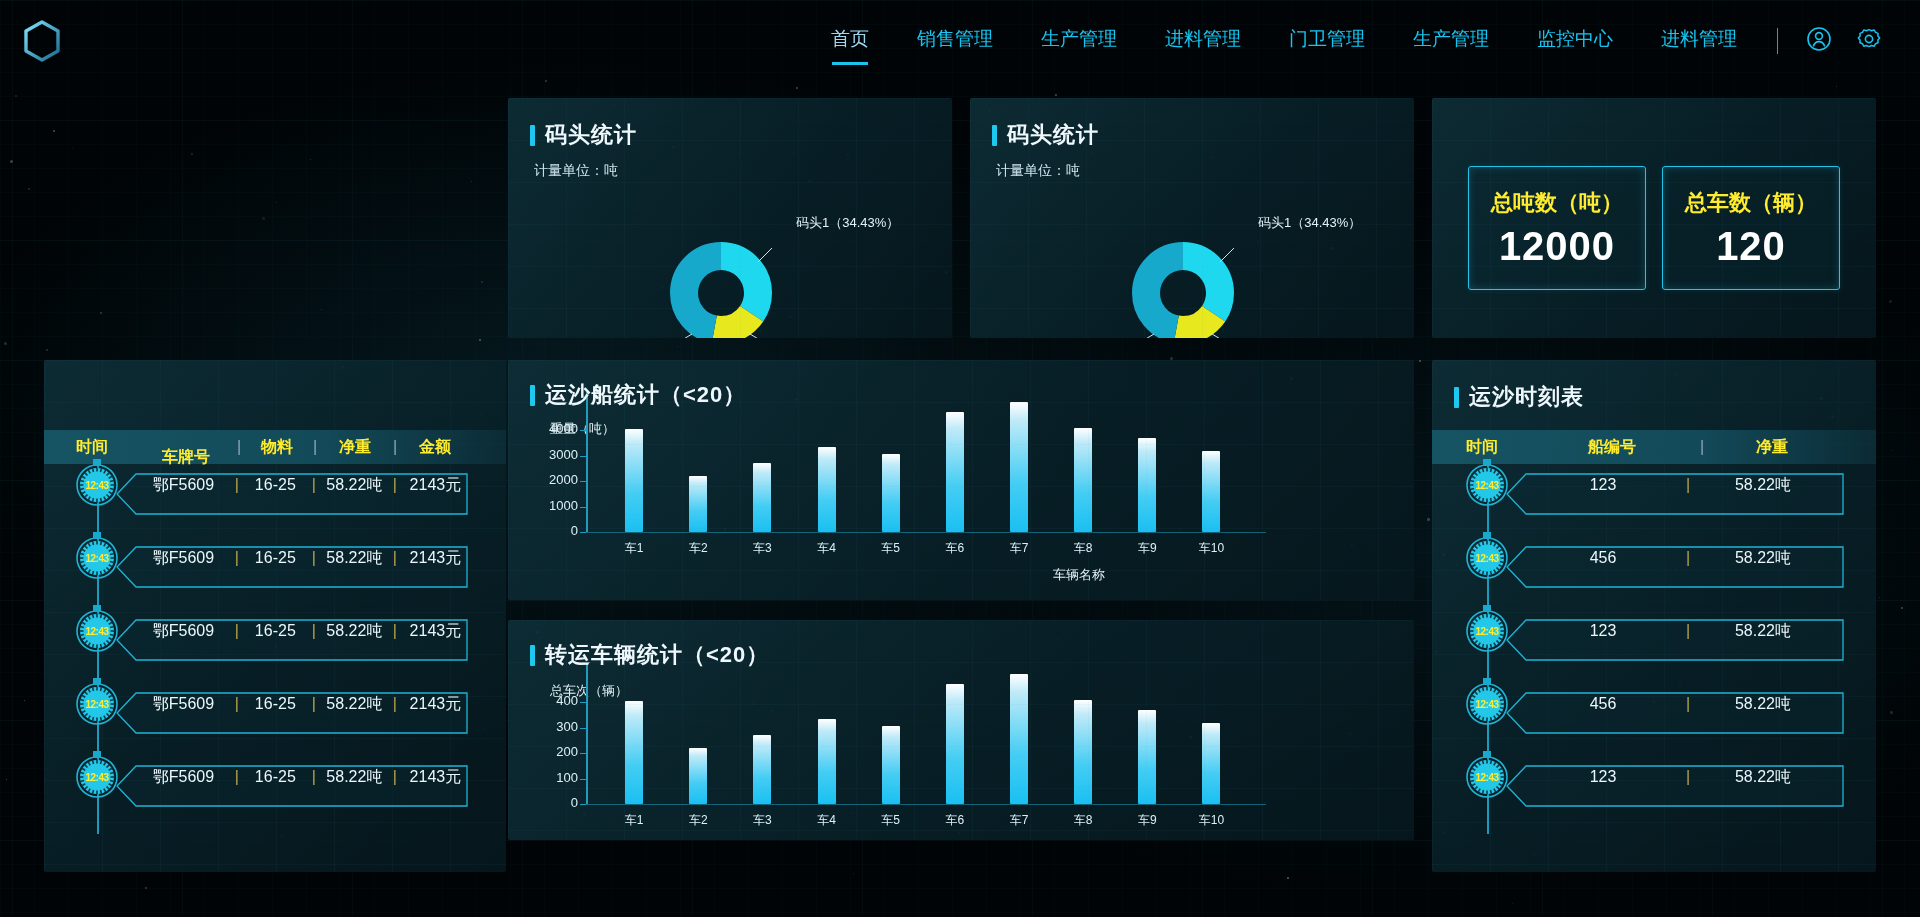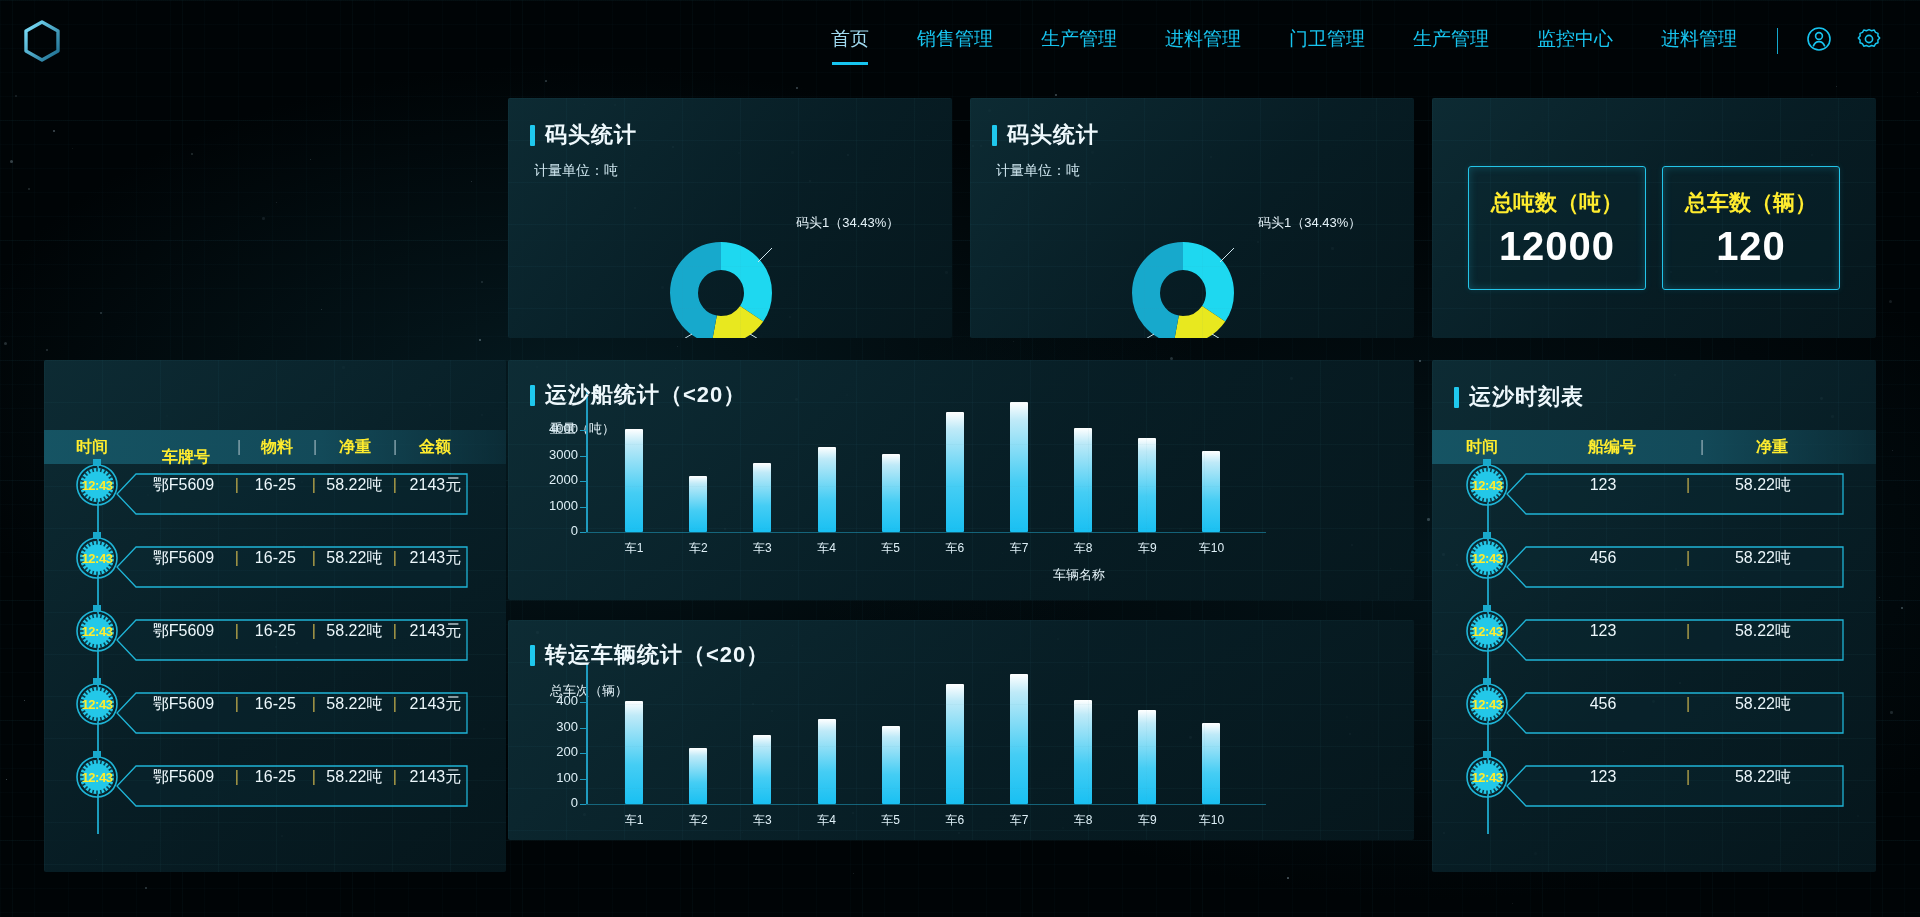--- a/index.html
+++ b/index.html
@@ -105,21 +105,21 @@
   .tl-rail {
     position: absolute; width: 2px; background: #1b9cbc; z-index: 1;
   }
   .tl-row { position: absolute; z-index: 3; display: flex; align-items: center; }
   .clock { position: relative; width: 42px; height: 42px; flex: 0 0 42px; }
   .clock .nub { position: absolute; left: 50%; top: -5px; transform: translateX(-50%);
     width: 8px; height: 7px; background: #19a9cc; }
   .clock .time {
     position: absolute; left: 0; top: 0; width: 42px; height: 42px;
     display: flex; align-items: center; justify-content: center;
-    color: #ffec2e; font-size: 13px; font-weight: bold; letter-spacing: -0.5px;
+    color: #ffec2e; font-size: 10px; font-weight: bold; letter-spacing: -0.5px;
   }
   .pennant {
     position: relative; height: 24px; display: flex; align-items: center;
   }
   .pennant svg { position: absolute; left: 0; top: 0; }
   .pennant .cells { position: relative; display: flex; align-items: center; width: 100%; height: 100%; padding-left: 22px; }
   .pennant .cells span { color: #ecf7fb; font-size: 16px; text-align: center; }
   .pennant .cells .sepc { color: #b9a64a; }
 
   

